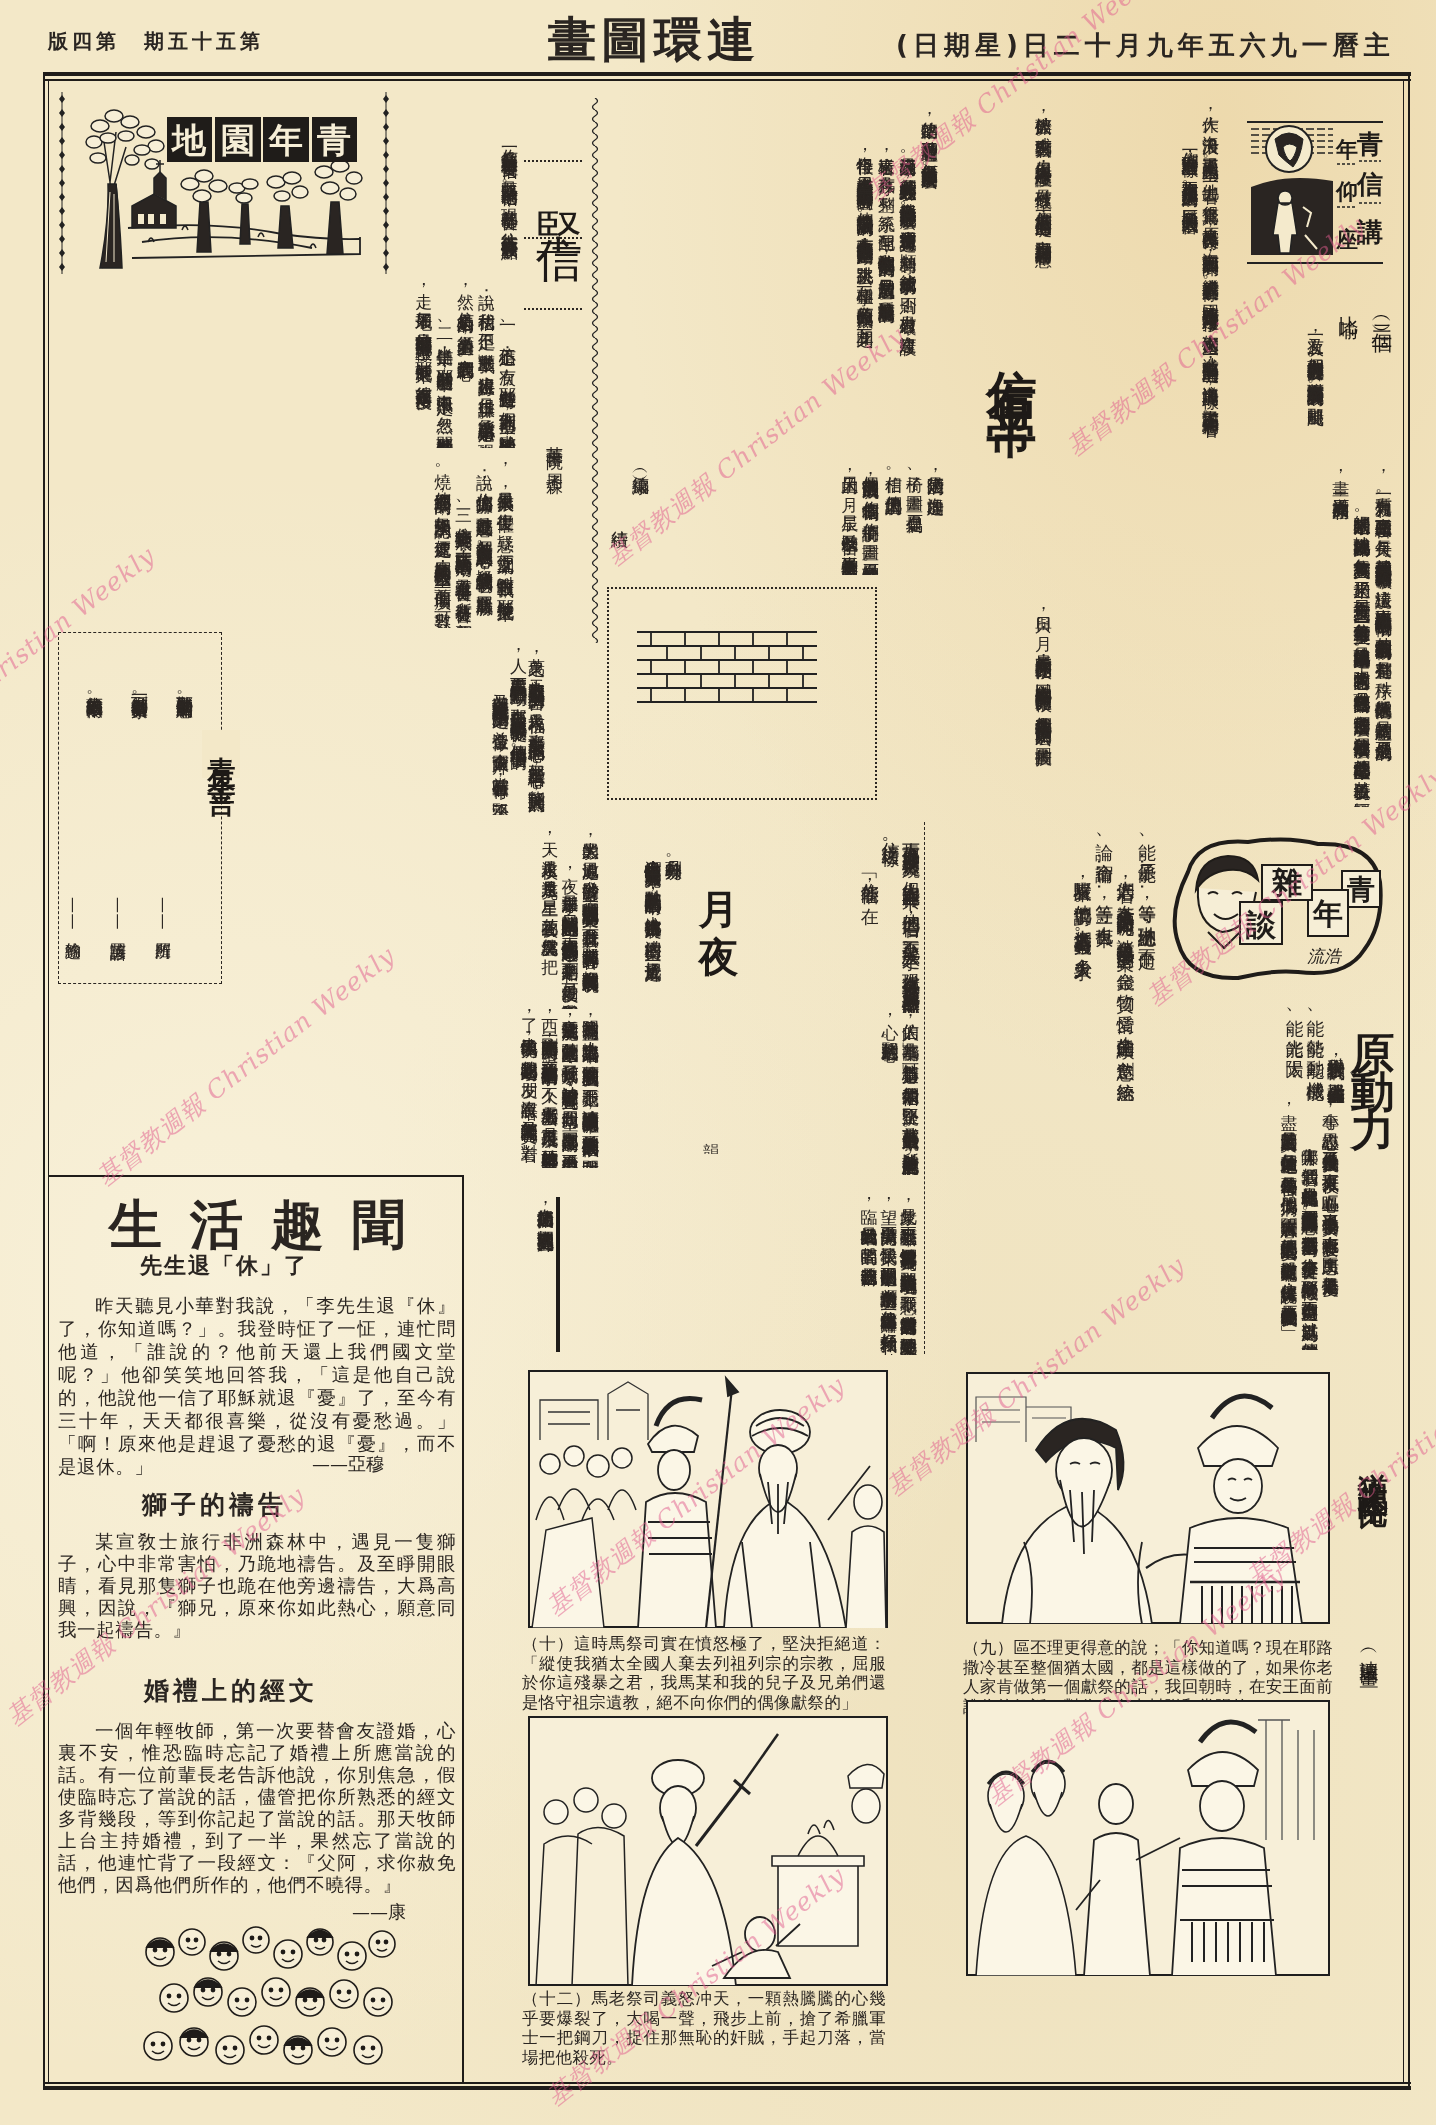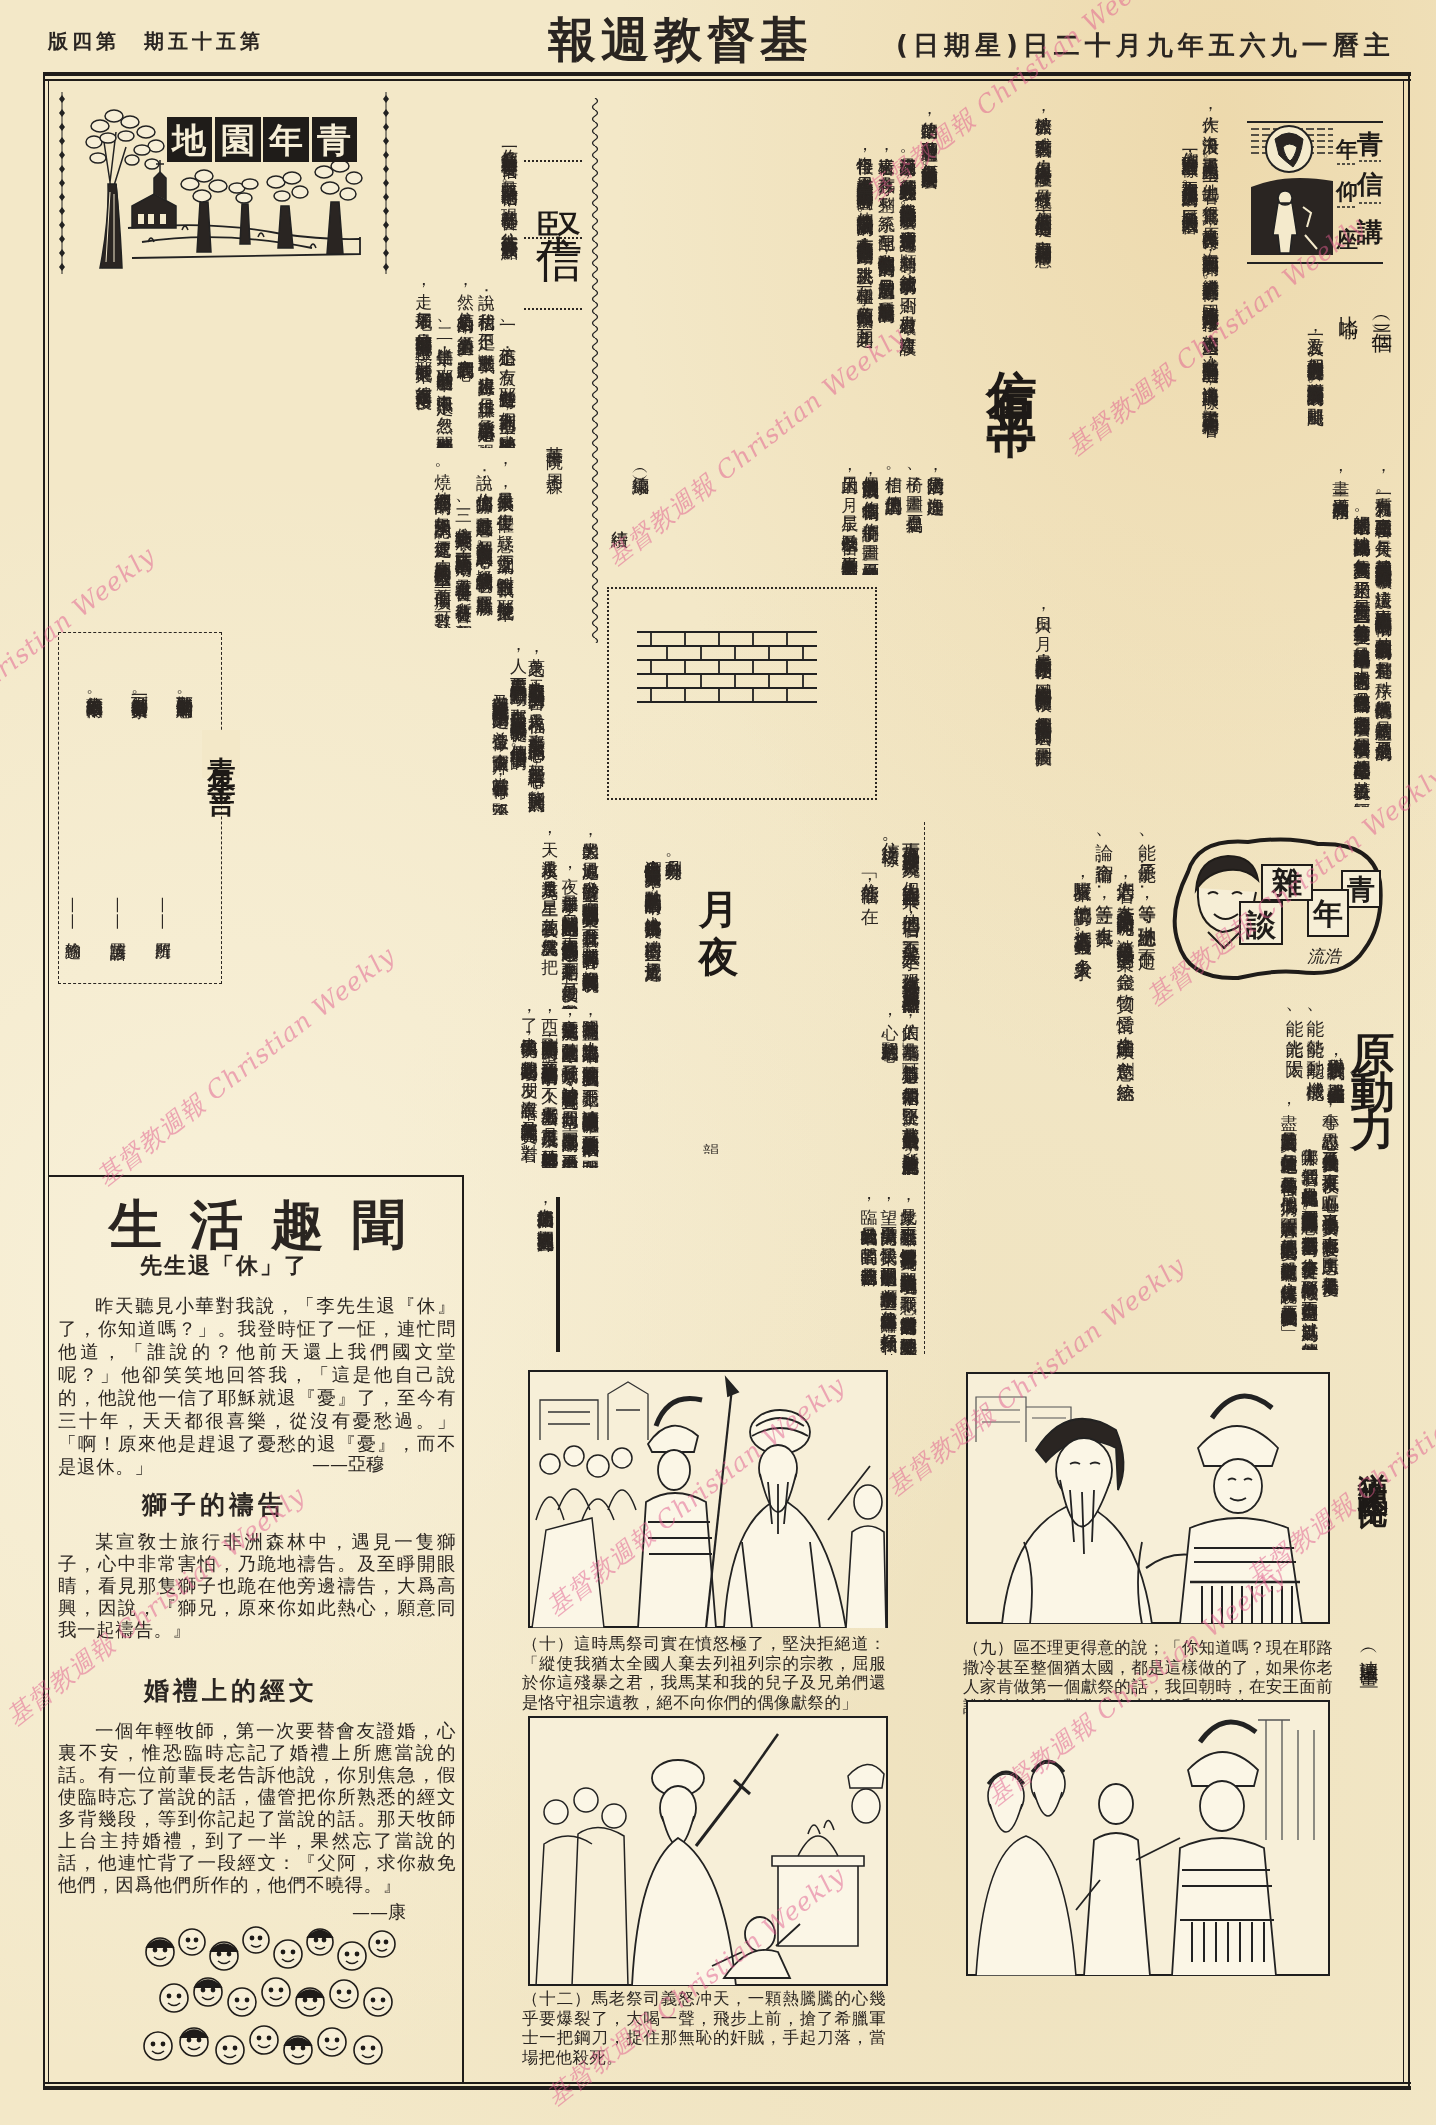--- a/index.html
+++ b/index.html
@@ -20,21 +20,21 @@
 .cap{position:absolute;font-size:16.5px;line-height:19.5px;letter-spacing:0.3px;text-align:justify;color:#2b2622;}
 .wm{position:absolute;font-family:"DejaVu Serif",serif;font-size:25px;color:rgba(226,92,142,0.5);transform:rotate(-38deg);transform-origin:0 100%;white-space:nowrap;letter-spacing:1px;font-style:italic;}
 .dots{position:absolute;border-top:2px dotted #2b2622;height:0;}
 </style>
 </head>
 <body>
 
 <div id="page">
 
   <div class="abs rtl" style="left:48px;top:28px;font-size:20px;font-weight:bold;letter-spacing:4px;">第五十五期　第四版</div>
-  <div class="abs rtl" style="left:548px;top:8px;font-size:48px;font-weight:bold;letter-spacing:5px;font-family:'DejaVu Serif',serif;">基督教週報</div>
+  <div class="abs rtl" style="left:548px;top:8px;font-size:48px;font-weight:bold;letter-spacing:5px;font-family:'DejaVu Serif',serif;">連環圖畫</div>
   <div class="abs rtl" style="left:896px;top:28px;font-size:26px;font-weight:bold;letter-spacing:5px;">主曆一九六五年九月十二日(星期日)</div>
 
   <div class="rule" style="left:43px;top:72px;width:1368px;height:4px;"></div>
   <div class="rule" style="left:43px;top:79px;width:1368px;height:1.5px;"></div>
   <div class="rule" style="left:43px;top:72px;width:2px;height:2018px;"></div>
   <div class="rule" style="left:48px;top:79px;width:1.2px;height:2004px;"></div>
   <div class="rule" style="left:1403px;top:79px;width:1.2px;height:2004px;"></div>
   <div class="rule" style="left:1408px;top:72px;width:2px;height:2018px;"></div>
   <div class="rule" style="left:43px;top:2082px;width:1368px;height:1.5px;"></div>
   <div class="rule" style="left:43px;top:2086px;width:1368px;height:4px;"></div>

